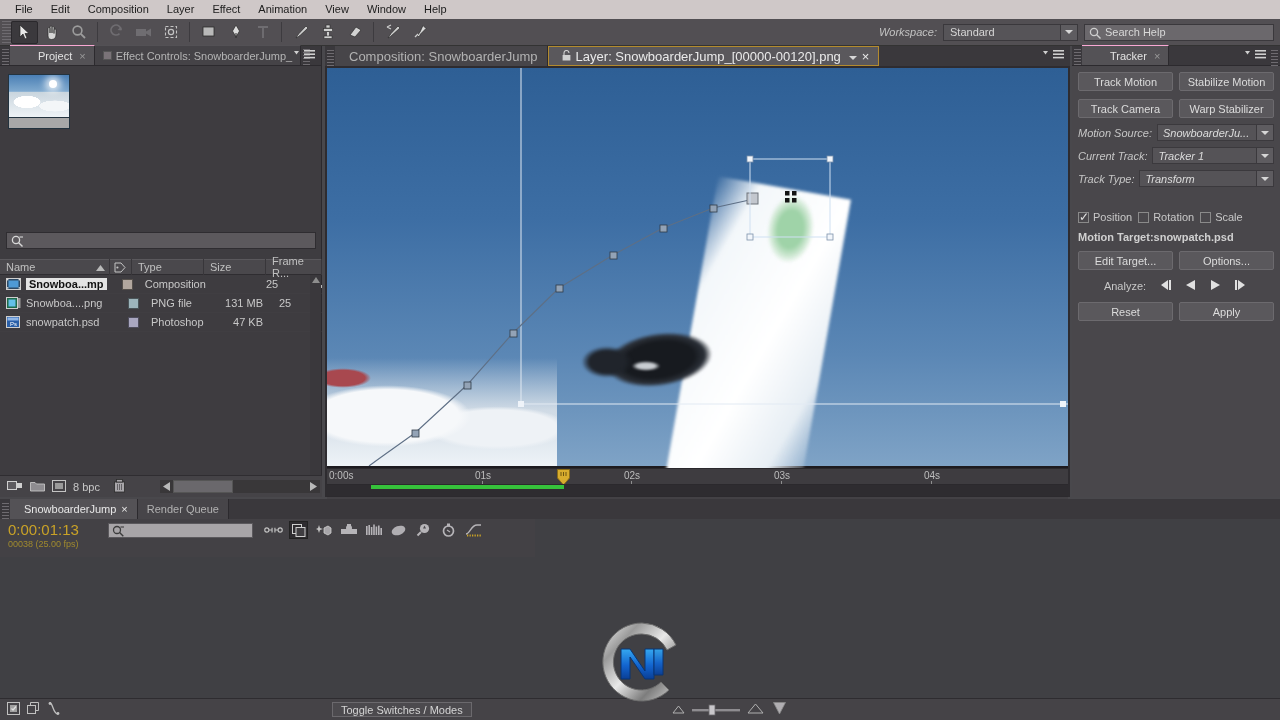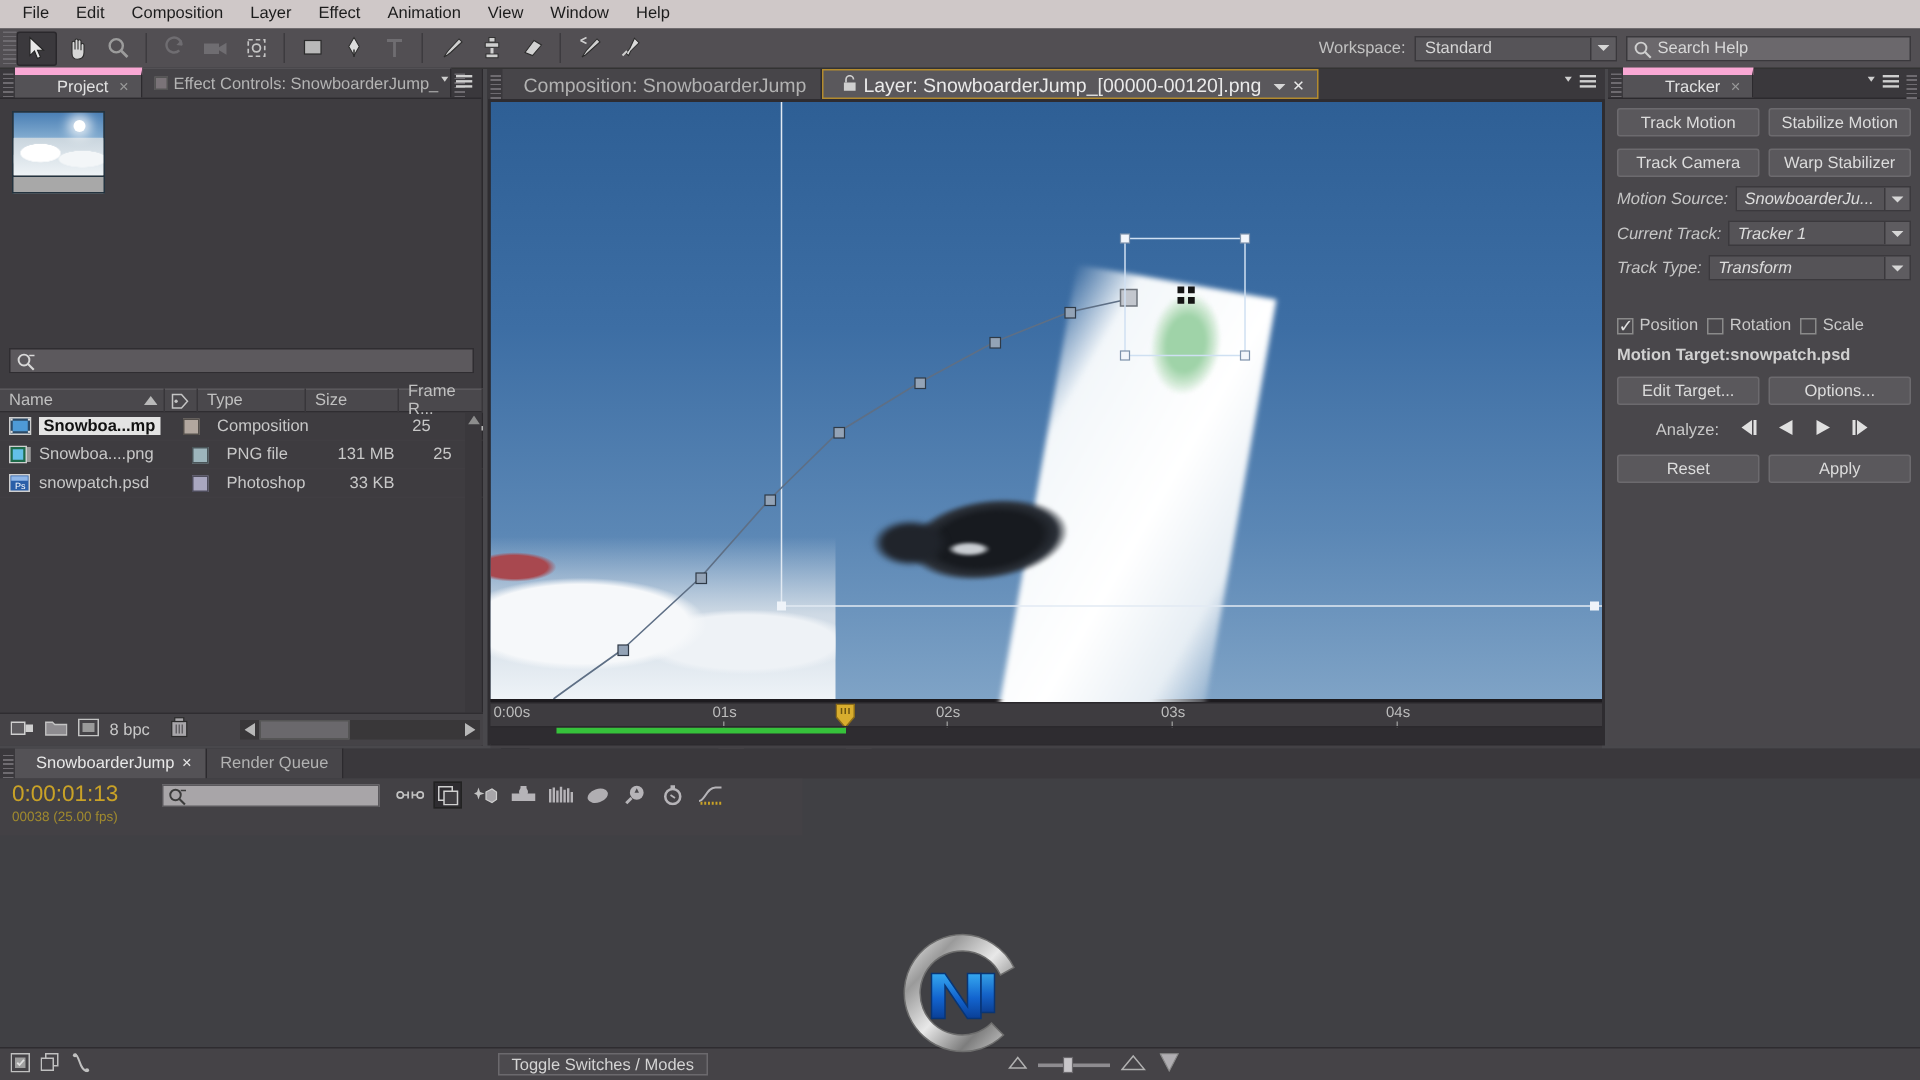--- a/index.html
+++ b/index.html
@@ -25,38 +25,38 @@
     background:#524f53; border-bottom:1px solid #333; display:flex; align-items:center;
   }
   .tgrip { width:9px; height:22px; margin-left:2px; background:
      repeating-linear-gradient(to bottom,#6e6b70 0 1px,transparent 1px 3px); }
   .tool { width:27px; height:23px; margin:0 0px; display:flex; align-items:center; justify-content:center;
           position:relative; }
   .tool.sel { background:#3b393d; border:1px solid #2a282c; border-radius:2px; }
   .tsep { width:1px; height:20px; background:#3d3b3f; margin:0 5px; }
   .tool svg { display:block; }
   .wsarea { margin-left:auto; display:flex; align-items:center; gap:6px; padding-right:6px; }
-  .wslabel { color:#c2c2c2; font-size:11px; }
+  .wslabel { color:#c2c2c2; font-size:11px;font-style:italic; }
   .wsdd { width:135px; height:17px; background:#565458; border:1px solid #3a383c;
           display:flex; align-items:center; padding-left:6px; font-size:11px; color:#d6d6d6;
           position:relative; }
   .wsdd .arw { position:absolute; right:0; top:0; width:17px; height:15px;
           background:#5e5c60; border-left:1px solid #3a383c; display:flex; align-items:center; justify-content:center;}
   .searchhelp { width:190px; height:17px; background:#6b686c; border:1px solid #3a383c;
           display:flex; align-items:center; padding-left:20px; font-size:11px; color:#d8d8d8; position:relative; }
   .searchhelp .si { position:absolute; left:4px; top:2px; }
 
   
   .panel { position:absolute; background:#3e3c40; }
   .ptabbar { height:20px; background:#3a383c; display:flex; align-items:flex-end; position:relative;
              border-bottom:1px solid #2c2a2e; }
   .ptab { height:20px; display:flex; align-items:center; gap:4px; padding:0 8px;
           font-size:11px; color:#b4b4b4; background:#454347; border-right:1px solid #2c2a2e;
           border-top:1px solid #535155; }
-  .ptab.active { background:#545256; color:#e2e2e2; border-top:5px solid #f9a8d4;padding-left:28px; }
+  .ptab.active { background:#545256; color:#e2e2e2; border-top:1px solid #f9a8d4;padding-left:28px; }
   .ptab .x { font-size:11px; color:#9a9a9a; margin-left:3px; }
   .ptab .sq { width:9px; height:9px; background:#7a7378; border:1px solid #555; }
   .pgrip { width:7px; height:16px; margin:2px 1px 0 2px;
      background:repeating-linear-gradient(to bottom,#6e6b70 0 1px,transparent 1px 3px); }
   .pmenu { position:absolute; right:6px; top:4px; display:flex; align-items:center; gap:1px; }
 
   
   #project { left:0; top:46px; width:322px; height:451px; background:#3e3c40;
              border-right:1px solid #2b292d; }
   .projhdr { display:flex; padding:8px 8px 0 8px; height:72px; }
@@ -86,21 +86,21 @@
   .colhdr .c { height:16px; display:flex; align-items:center; padding-left:6px; border-right:1px solid #38363a;
                color:#c0c0c0; position:relative;}
   .rowlist { position:absolute; left:0; top:229px; width:322px; height:212px; }
   .prow { height:19px; display:flex; align-items:center; font-size:11px; border-bottom:1px solid #44424660;
           position:relative;}
   .prow .ic { width:16px; height:13px; margin:0 4px 0 6px; flex:none; }
   .prow .nmc { width:104px; overflow:hidden; white-space:nowrap; }
   .prow.sel .nmtag { background:#e3e3e3; color:#111; font-weight:bold; padding:1px 3px; }
   .prow .tp { width:72px; padding-left:4px; }
   .prow .szc { width:60px; text-align:right; padding-right:16px; }
-  .prow .fr { width:32px; text-align:center; }
+  .prow .fr { width:32px; text-align:left; }
   .prow .sqc { width:11px; height:11px; margin-left:6px; flex:none; }
   .projscroll { position:absolute; right:0; top:229px; width:11px; height:212px; background:#3a383c; }
   .projftr { position:absolute; left:0; bottom:0; width:322px; height:22px; background:#454347;
              border-top:1px solid #2f2d31; display:flex; align-items:center; gap:7px; padding-left:7px; font-size:11px;}
   .hscroll { margin-left:auto; margin-right:2px; width:160px; height:13px; background:#393739; display:flex; align-items:center;}
   .hscroll .thumb { height:13px; background:#6a686c; border:1px solid #555; }
 
   
   #viewer { left:325px; top:46px; width:745px; height:451px; background:#2e2c30; }
   .vtabbar { height:20px; background:#3a383c; display:flex; align-items:flex-end; position:relative; }
@@ -436,21 +436,21 @@
         <span class="ic">
           <svg width="15" height="12" viewBox="0 0 15 12">
               <rect x="0.5" y="0.5" width="13" height="11" fill="#2a5fa8" stroke="#cfcfcf" stroke-width="1"></rect>
               <rect x="1.5" y="1.5" width="11" height="3" fill="#8fb6e8"></rect>
               <text x="4" y="10" font-size="6" fill="#ffffff" font-family="sans-serif">Ps</text>
             </svg>
         </span>
         <span class="nmc"><span>snowpatch.psd</span></span>
         <span class="sqc" style="background:#a9a7c0;border:1px solid #4e4d5c;margin-left:-2px;"></span>
         <span class="tp" style="margin-left:8px;">Photoshop</span>
-        <span class="szc">33 KB</span>
+        <span class="szc">47 KB</span>
         <span class="fr"></span>
       </div>
     </div>
 
     <div class="projscroll">
       <div style="width:11px;height:10px;display:flex;align-items:center;justify-content:center;">
         <svg width="8" height="6" viewBox="0 0 8 6">
             <path d="M4 0 L8 6 L0 6Z" fill="#8d8d8d"></path>
           </svg>
       </div>

